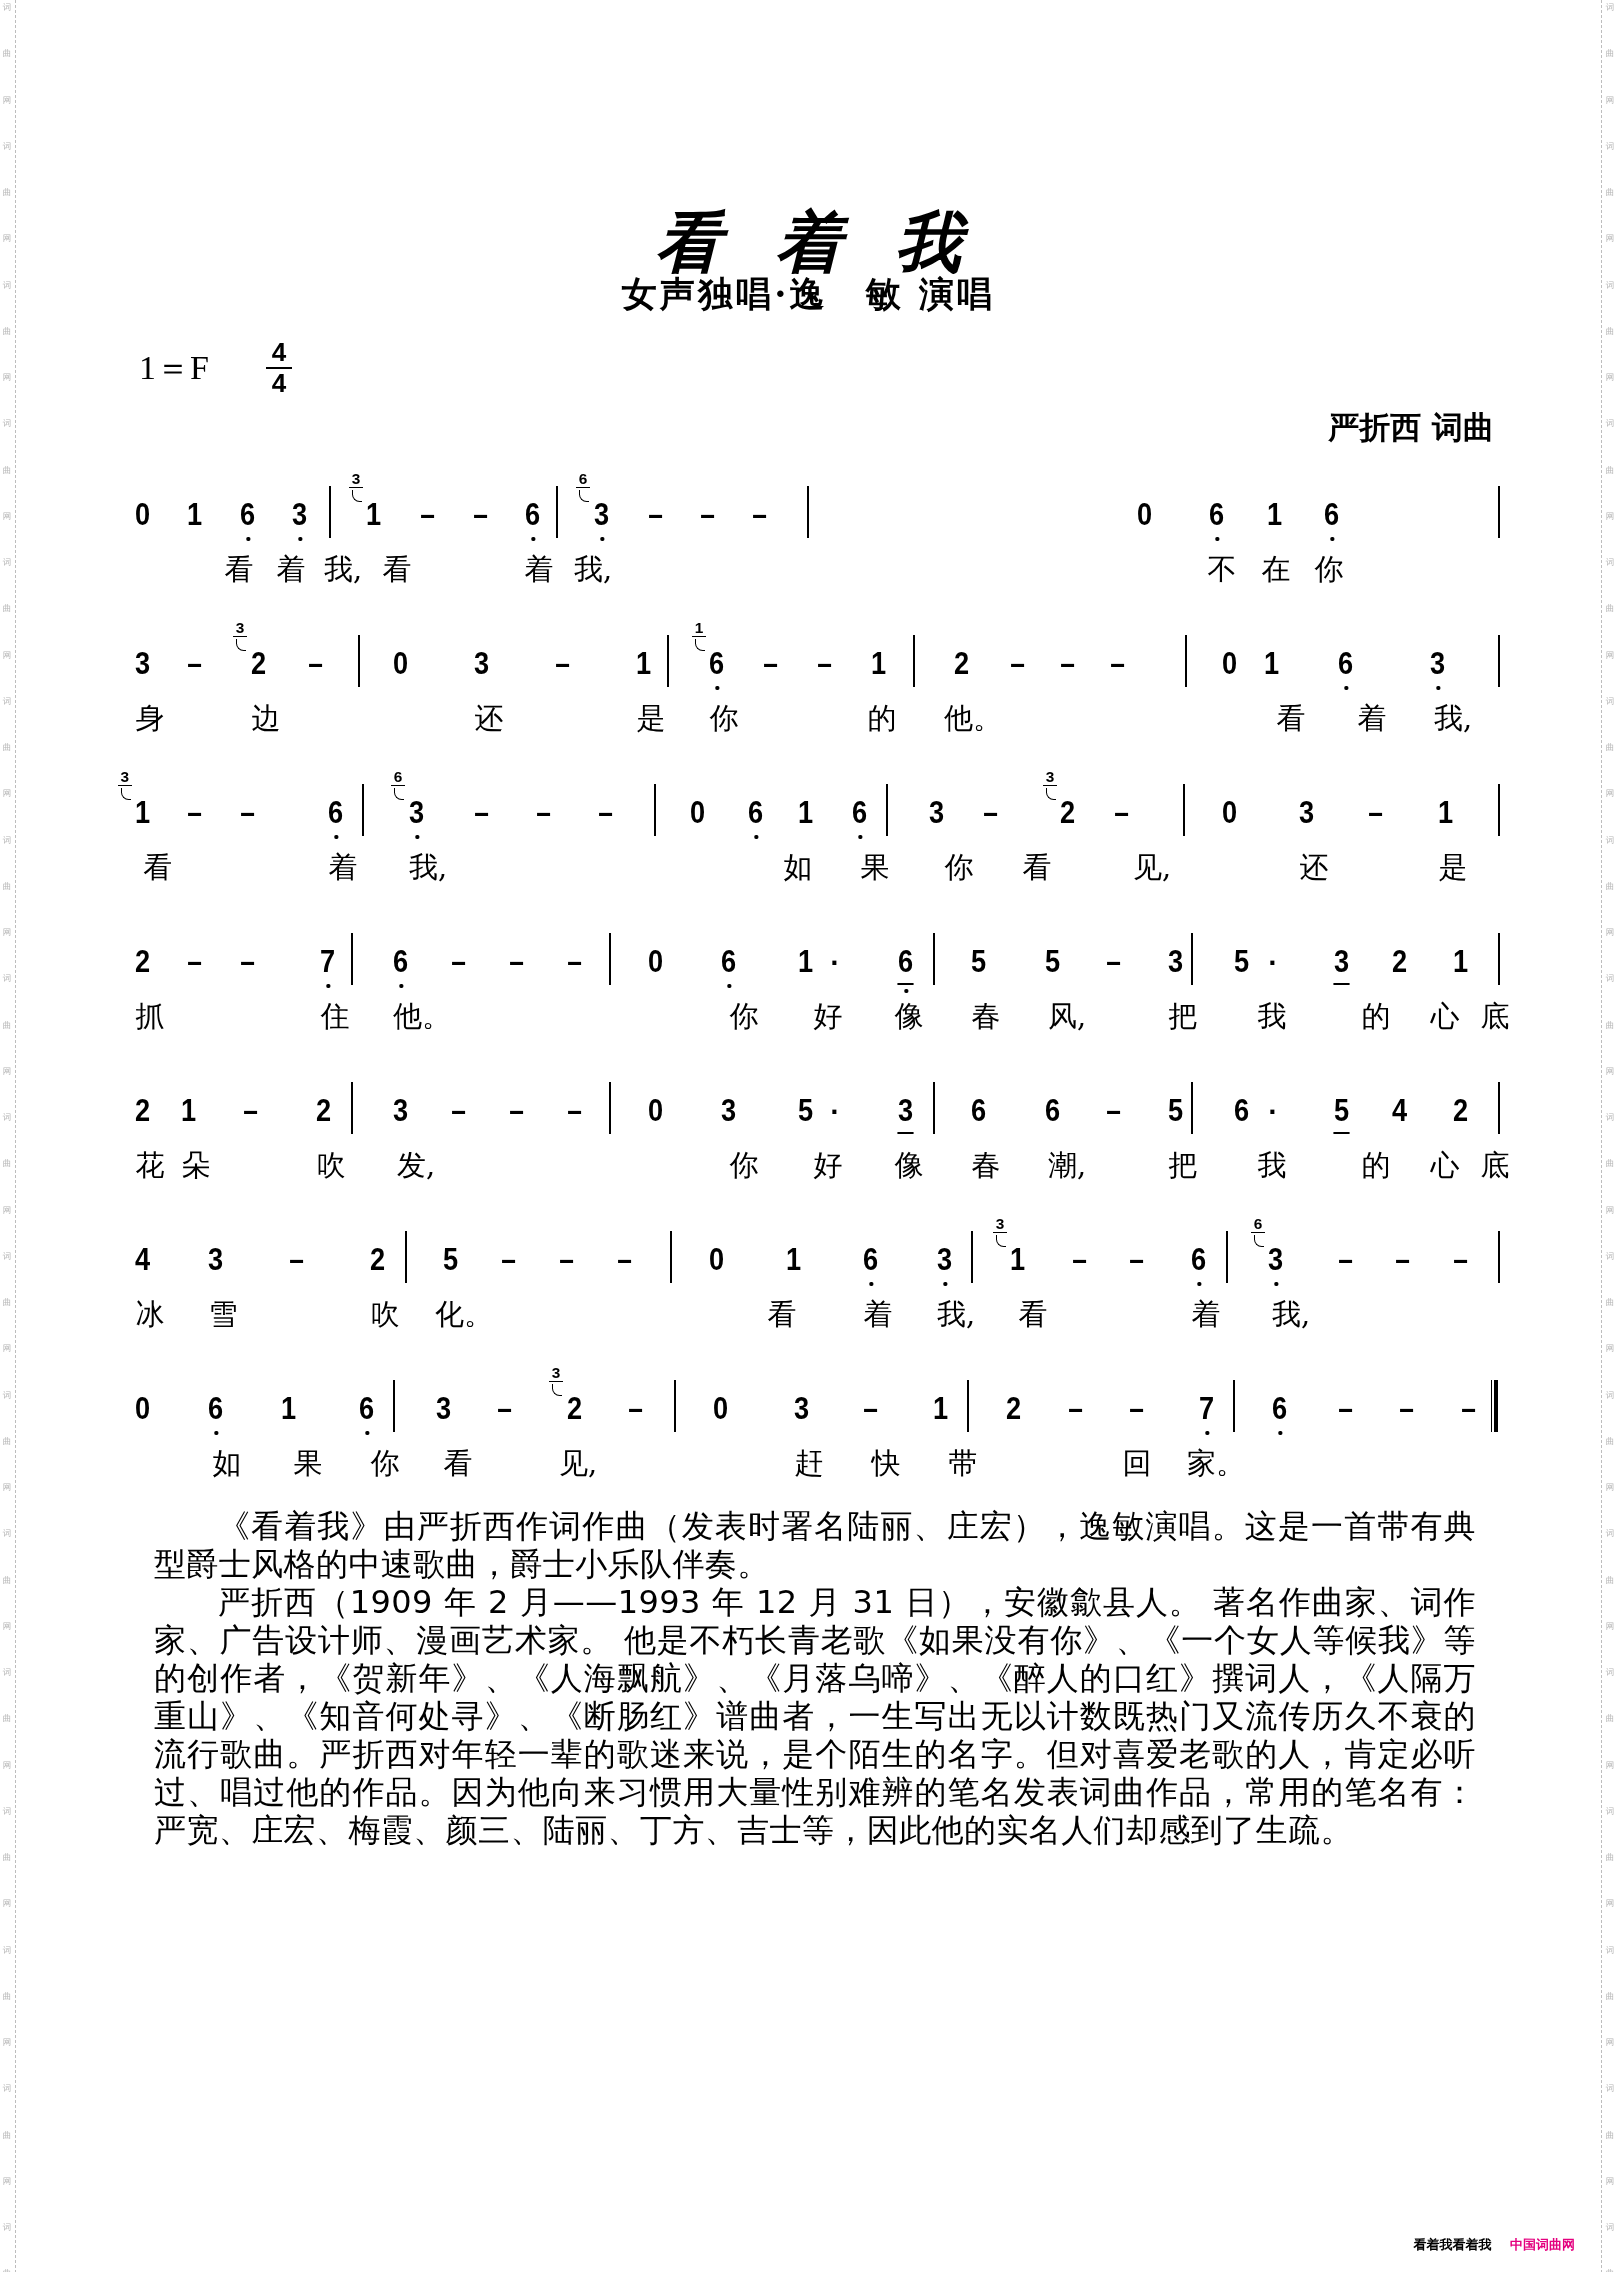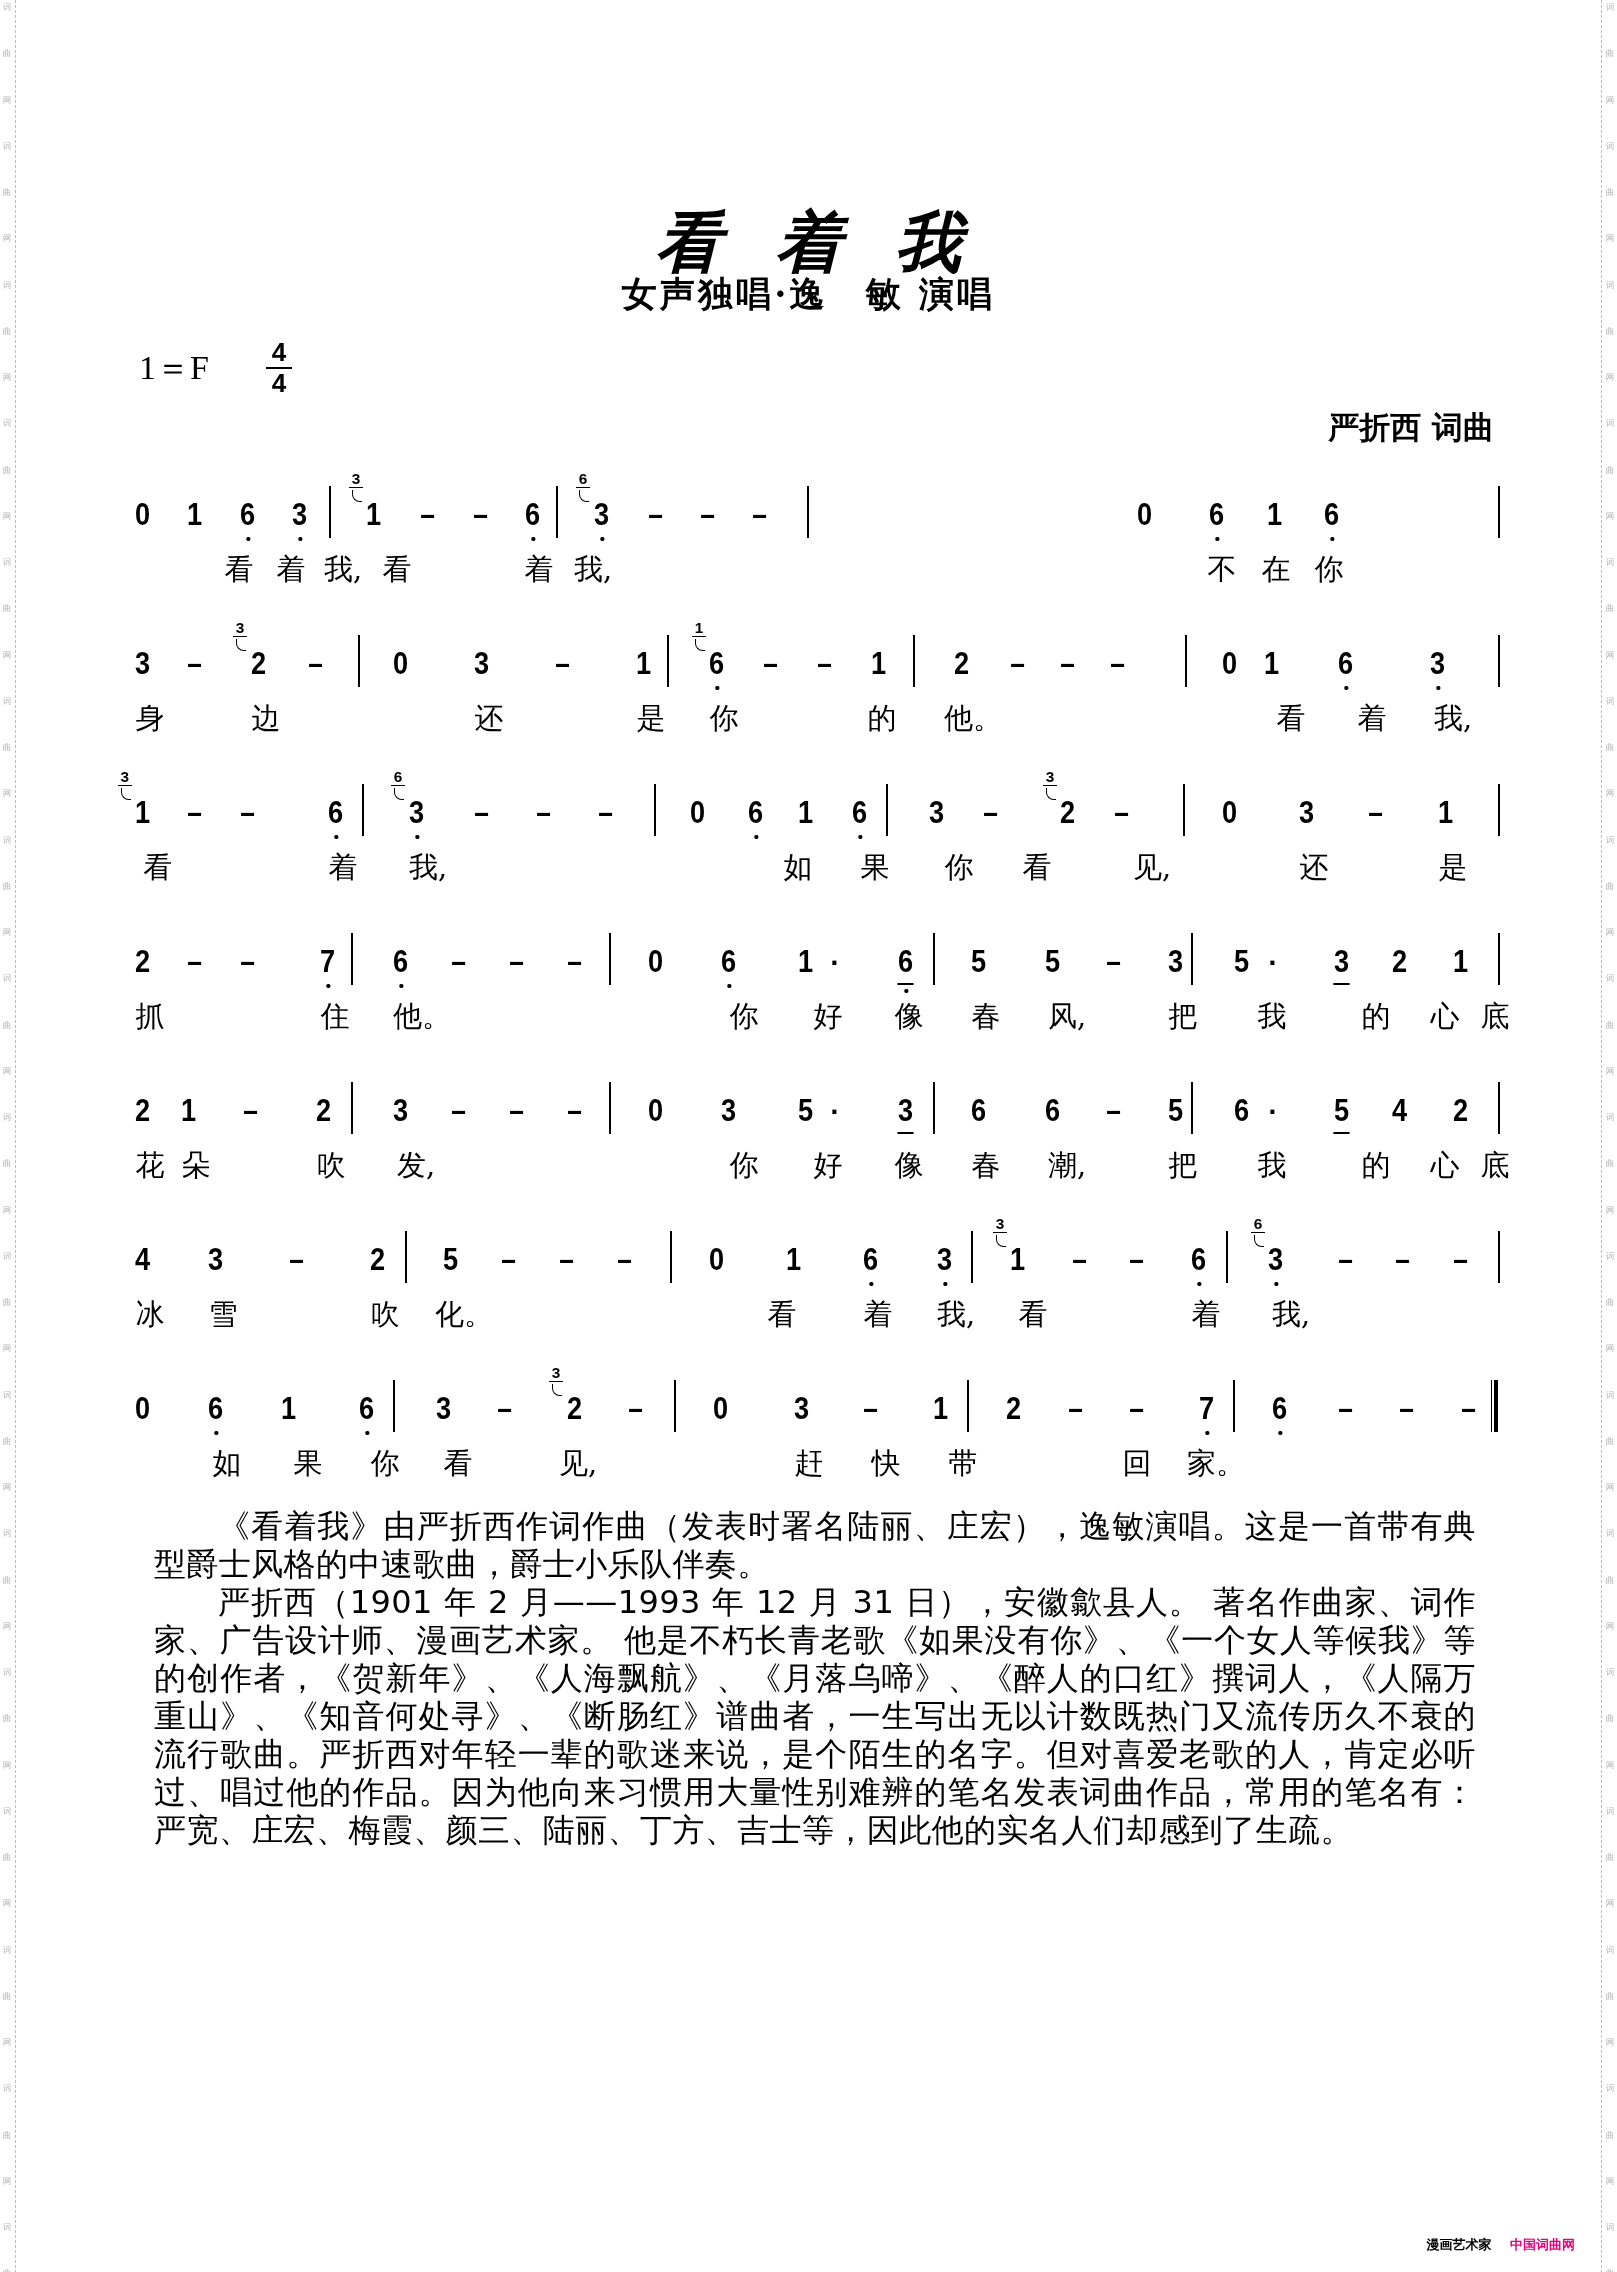--- a/index.html
+++ b/index.html
@@ -461,20 +461,20 @@
         <div class="ly" style="left: 736px;">快</div>
         <div class="ly" style="left: 813px;">带</div>
         <div class="ly" style="left: 987px;">回</div>
         <div class="ly" style="left: 1060px;">家。</div>
       </div>
     </div>
   </div>
 
 <div class="article" id="article">
     <p>《看着我》由严折西作词作曲（发表时署名陆丽、庄宏），逸敏演唱。这是一首带有典型爵士风格的中速歌曲，爵士小乐队伴奏。</p>
-    <p>严折西（1901 年 2 月——1993 年 12 月 31 日），安徽歙县人。 著名作曲家、词作家、广告设计师、漫画艺术家。 他是不朽长青老歌《如果没有你》、《一个女人等候我》等的创作者，《贺新年》、《人海飘航》、《月落乌啼》、《醉人的口红》撰词人，《人隔万重山》、《知音何处寻》、《断肠红》谱曲者，一生写出无以计数既热门又流传历久不衰的流行歌曲。严折西对年轻一辈的歌迷来说，是个陌生的名字。但对喜爱老歌的人，肯定必听过、唱过他的作品。因为他向来习惯用大量性别难辨的笔名发表词曲作品，常用的笔名有：严宽、庄宏、梅霞、颜三、陆丽、丁方、吉士等，因此他的实名人们却感到了生疏。</p>
+    <p>严折西（1909 年 2 月——1993 年 12 月 31 日），安徽歙县人。 著名作曲家、词作家、广告设计师、漫画艺术家。 他是不朽长青老歌《如果没有你》、《一个女人等候我》等的创作者，《贺新年》、《人海飘航》、《月落乌啼》、《醉人的口红》撰词人，《人隔万重山》、《知音何处寻》、《断肠红》谱曲者，一生写出无以计数既热门又流传历久不衰的流行歌曲。严折西对年轻一辈的歌迷来说，是个陌生的名字。但对喜爱老歌的人，肯定必听过、唱过他的作品。因为他向来习惯用大量性别难辨的笔名发表词曲作品，常用的笔名有：严宽、庄宏、梅霞、颜三、陆丽、丁方、吉士等，因此他的实名人们却感到了生疏。</p>
   </div>
 
 <div class="footer">
-  <span>漫画艺术家</span>
+  <span>看着我看着我</span>
   <span class="brand" id="brand" style="color: rgb(228, 0, 127);">中国词曲网</span>
 </div>
 
 
 </body></html>

